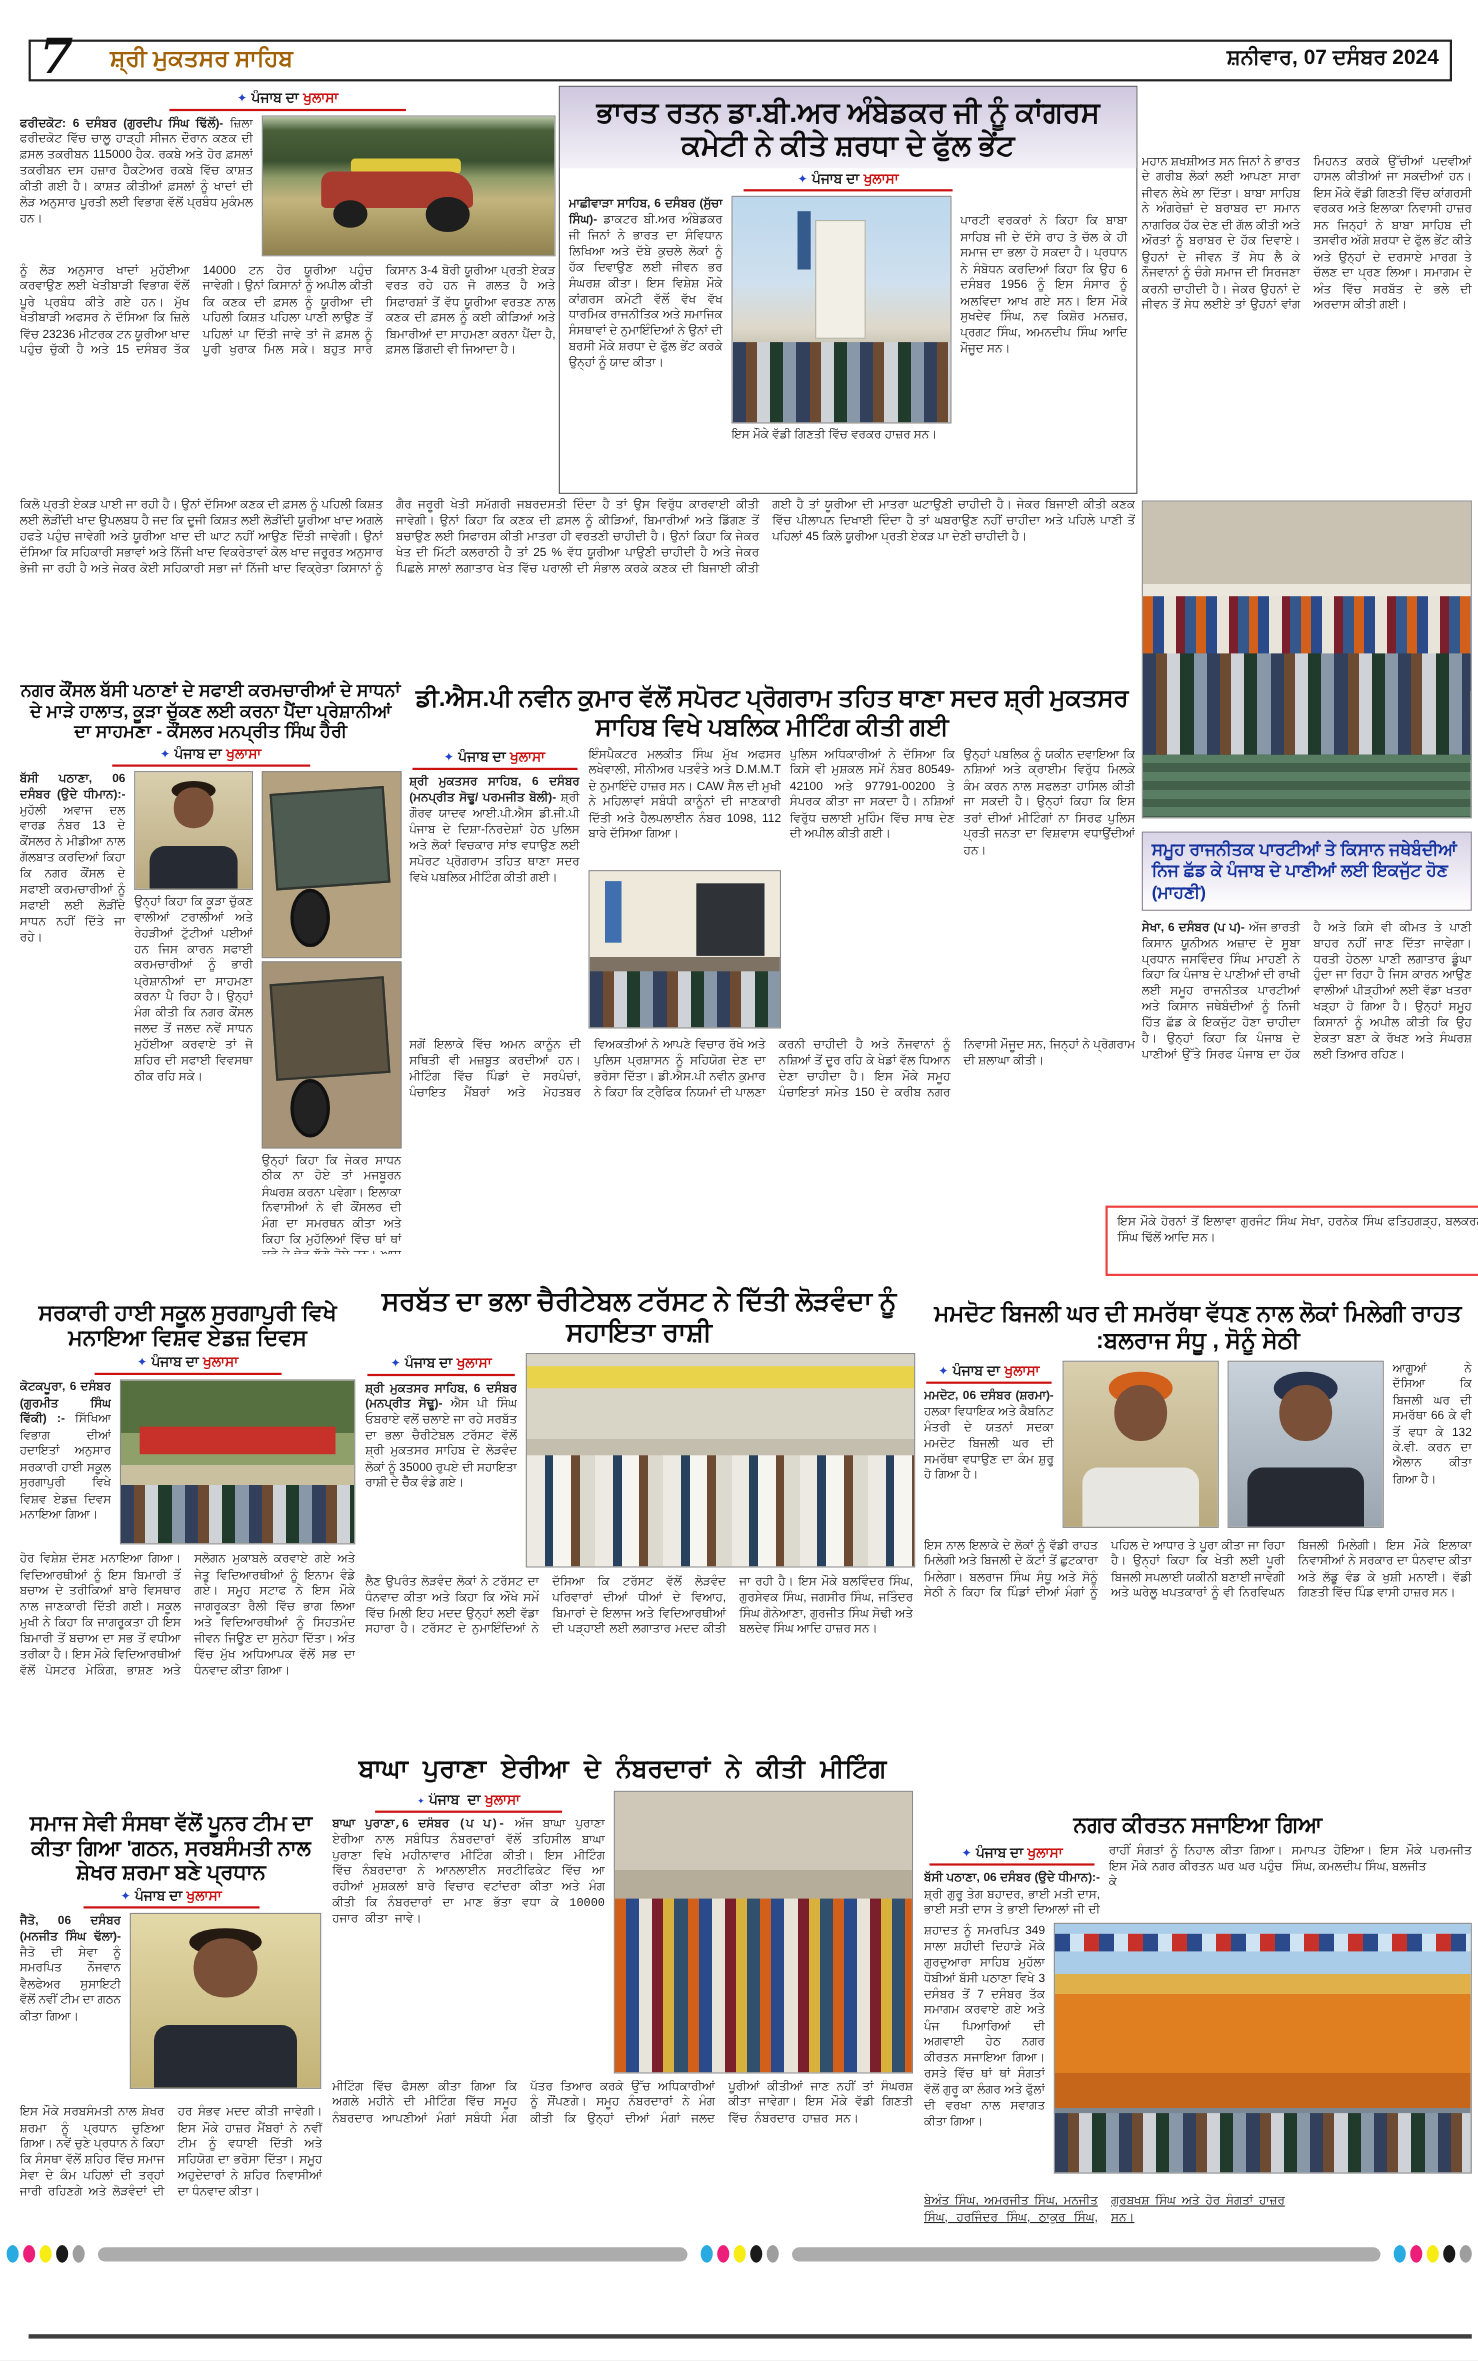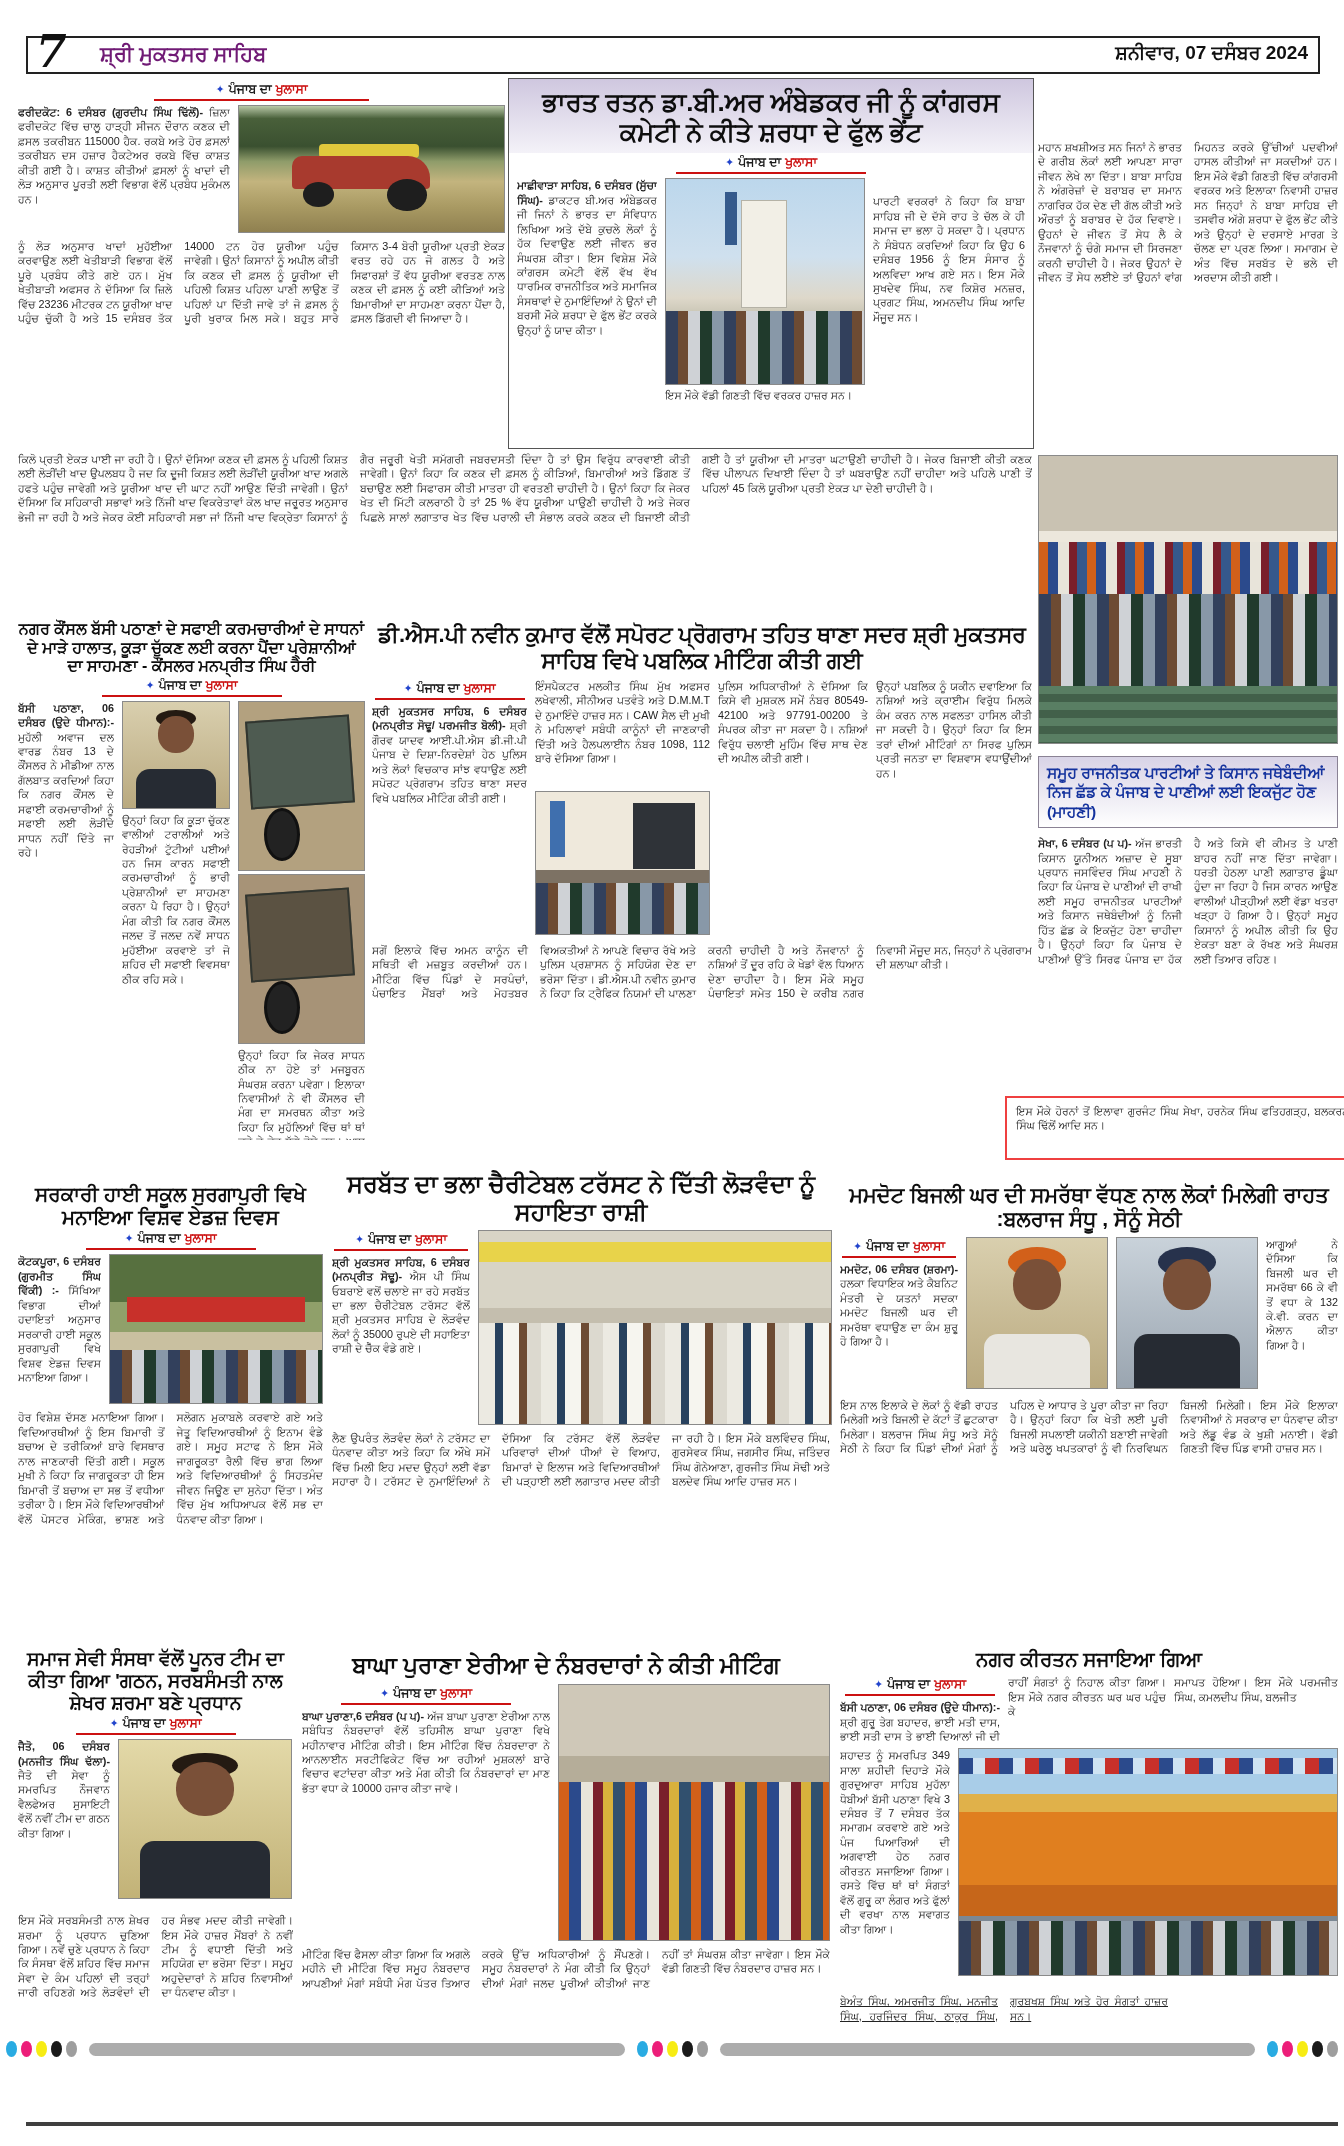--- a/index.html
+++ b/index.html
@@ -2,21 +2,21 @@
 <html><head>
 <meta charset="utf-8">
 <style>
   html,body{margin:0;padding:0;background:#e9e9e9;}
   #page{position:relative;width:1344px;height:2146px;background:#fff;margin:0 auto;
         font-family:"Liberation Sans","DejaVu Sans",sans-serif;color:#1c1c1c;overflow:hidden;}
   .abs{position:absolute;}
   
   .hdr-box{left:26px;top:36px;width:1290px;height:34px;border:2px solid #222;}
   .pgnum{left:36px;top:26px;font:italic 700 44px "DejaVu Serif",serif;color:#111;}
-  .region{left:100px;top:42px;font-size:21px;font-weight:700;color:#701a75;}
+  .region{left:100px;top:42px;font-size:21px;font-weight:700;color:#a16207;}
   .masthead{left:343px;top:28px;width:457px;height:40px;background:#a8232e;
             display:flex;align-items:center;justify-content:center;
             font-size:28px;font-weight:800;color:#ffc20e;text-shadow:1px 1px 0 #5e0d12;letter-spacing:1px;}
   .issuedate{right:36px;top:42px;font-size:19px;font-weight:600;color:#111;position:absolute;}
   
   .hl{font-weight:800;color:#0d0d0d;text-align:center;line-height:1.16;}
   .tagwrap{text-align:center;border-bottom:2px solid #cc1111;padding-bottom:2px;margin:2px auto 4px auto;
            font-size:12.5px;font-weight:700;white-space:nowrap;overflow:hidden;}
   .tag-plus{color:#2244cc;margin-right:4px;font-size:11px;}
   .tag-red{color:#cc1111;margin-left:4px;}
@@ -281,21 +281,21 @@
       </div>
       <div class="ph ph-portrait" style="width:172px;height:158px;background:linear-gradient(180deg,#e3d9a8,#c2b277);">
         <div class="po-hair"></div>
         <div class="po-head"></div>
         <div class="po-torso"></div>
       </div>
     </div>
     <div class="body cols2" style="margin-top:6px;height:128px;">ਇਸ ਮੌਕੇ ਸਰਬਸੰਮਤੀ ਨਾਲ ਸ਼ੇਖਰ ਸ਼ਰਮਾ ਨੂੰ ਪ੍ਰਧਾਨ ਚੁਣਿਆ ਗਿਆ। ਨਵੇਂ ਚੁਣੇ ਪ੍ਰਧਾਨ ਨੇ ਕਿਹਾ ਕਿ ਸੰਸਥਾ ਵੱਲੋਂ ਸ਼ਹਿਰ ਵਿੱਚ ਸਮਾਜ ਸੇਵਾ ਦੇ ਕੰਮ ਪਹਿਲਾਂ ਦੀ ਤਰ੍ਹਾਂ ਜਾਰੀ ਰਹਿਣਗੇ ਅਤੇ ਲੋੜਵੰਦਾਂ ਦੀ ਹਰ ਸੰਭਵ ਮਦਦ ਕੀਤੀ ਜਾਵੇਗੀ। ਇਸ ਮੌਕੇ ਹਾਜ਼ਰ ਮੈਂਬਰਾਂ ਨੇ ਨਵੀਂ ਟੀਮ ਨੂੰ ਵਧਾਈ ਦਿੱਤੀ ਅਤੇ ਸਹਿਯੋਗ ਦਾ ਭਰੋਸਾ ਦਿੱਤਾ। ਸਮੂਹ ਅਹੁਦੇਦਾਰਾਂ ਨੇ ਸ਼ਹਿਰ ਨਿਵਾਸੀਆਂ ਦਾ ਧੰਨਵਾਦ ਕੀਤਾ।</div>
   </div>
 
-  <div class="abs" style="left:302px;top:1652px;width:528px;">
+  <div class="abs" style="left:302px;top:1596px;width:528px;font-family:Liberation Mono, monospace;">
     <div class="hl" style="font-size:23px;">ਬਾਘਾ ਪੁਰਾਣਾ ਏਰੀਆ ਦੇ ਨੰਬਰਦਾਰਾਂ ਨੇ ਕੀਤੀ ਮੀਟਿੰਗ</div>
     <div class="row" style="margin-top:5px;">
       <div style="width:248px;flex:none;">
         <div class="tagwrap" style="width:170px;">
           <span class="tag-plus">✦</span><span>ਪੰਜਾਬ ਦਾ</span><span class="tag-red">ਖੁਲਾਸਾ</span>
         </div>
         <div class="body" style="height:228px;">
           <span class="dl">ਬਾਘਾ ਪੁਰਾਣਾ,6 ਦਸੰਬਰ (ਪ ਪ)-</span>
           <span>ਅੱਜ ਬਾਘਾ ਪੁਰਾਣਾ ਏਰੀਆ ਨਾਲ ਸਬੰਧਿਤ ਨੰਬਰਦਾਰਾਂ ਵੱਲੋਂ ਤਹਿਸੀਲ ਬਾਘਾ ਪੁਰਾਣਾ ਵਿਖੇ ਮਹੀਨਾਵਾਰ ਮੀਟਿੰਗ ਕੀਤੀ। ਇਸ ਮੀਟਿੰਗ ਵਿੱਚ ਨੰਬਰਦਾਰਾ ਨੇ ਆਨਲਾਈਨ ਸਰਟੀਫਿਕੇਟ ਵਿੱਚ ਆ ਰਹੀਆਂ ਮੁਸ਼ਕਲਾਂ ਬਾਰੇ ਵਿਚਾਰ ਵਟਾਂਦਰਾ ਕੀਤਾ ਅਤੇ ਮੰਗ ਕੀਤੀ ਕਿ ਨੰਬਰਦਾਰਾਂ ਦਾ ਮਾਣ ਭੱਤਾ ਵਧਾ ਕੇ 10000 ਹਜਾਰ ਕੀਤਾ ਜਾਵੇ।</span>
         </div>

